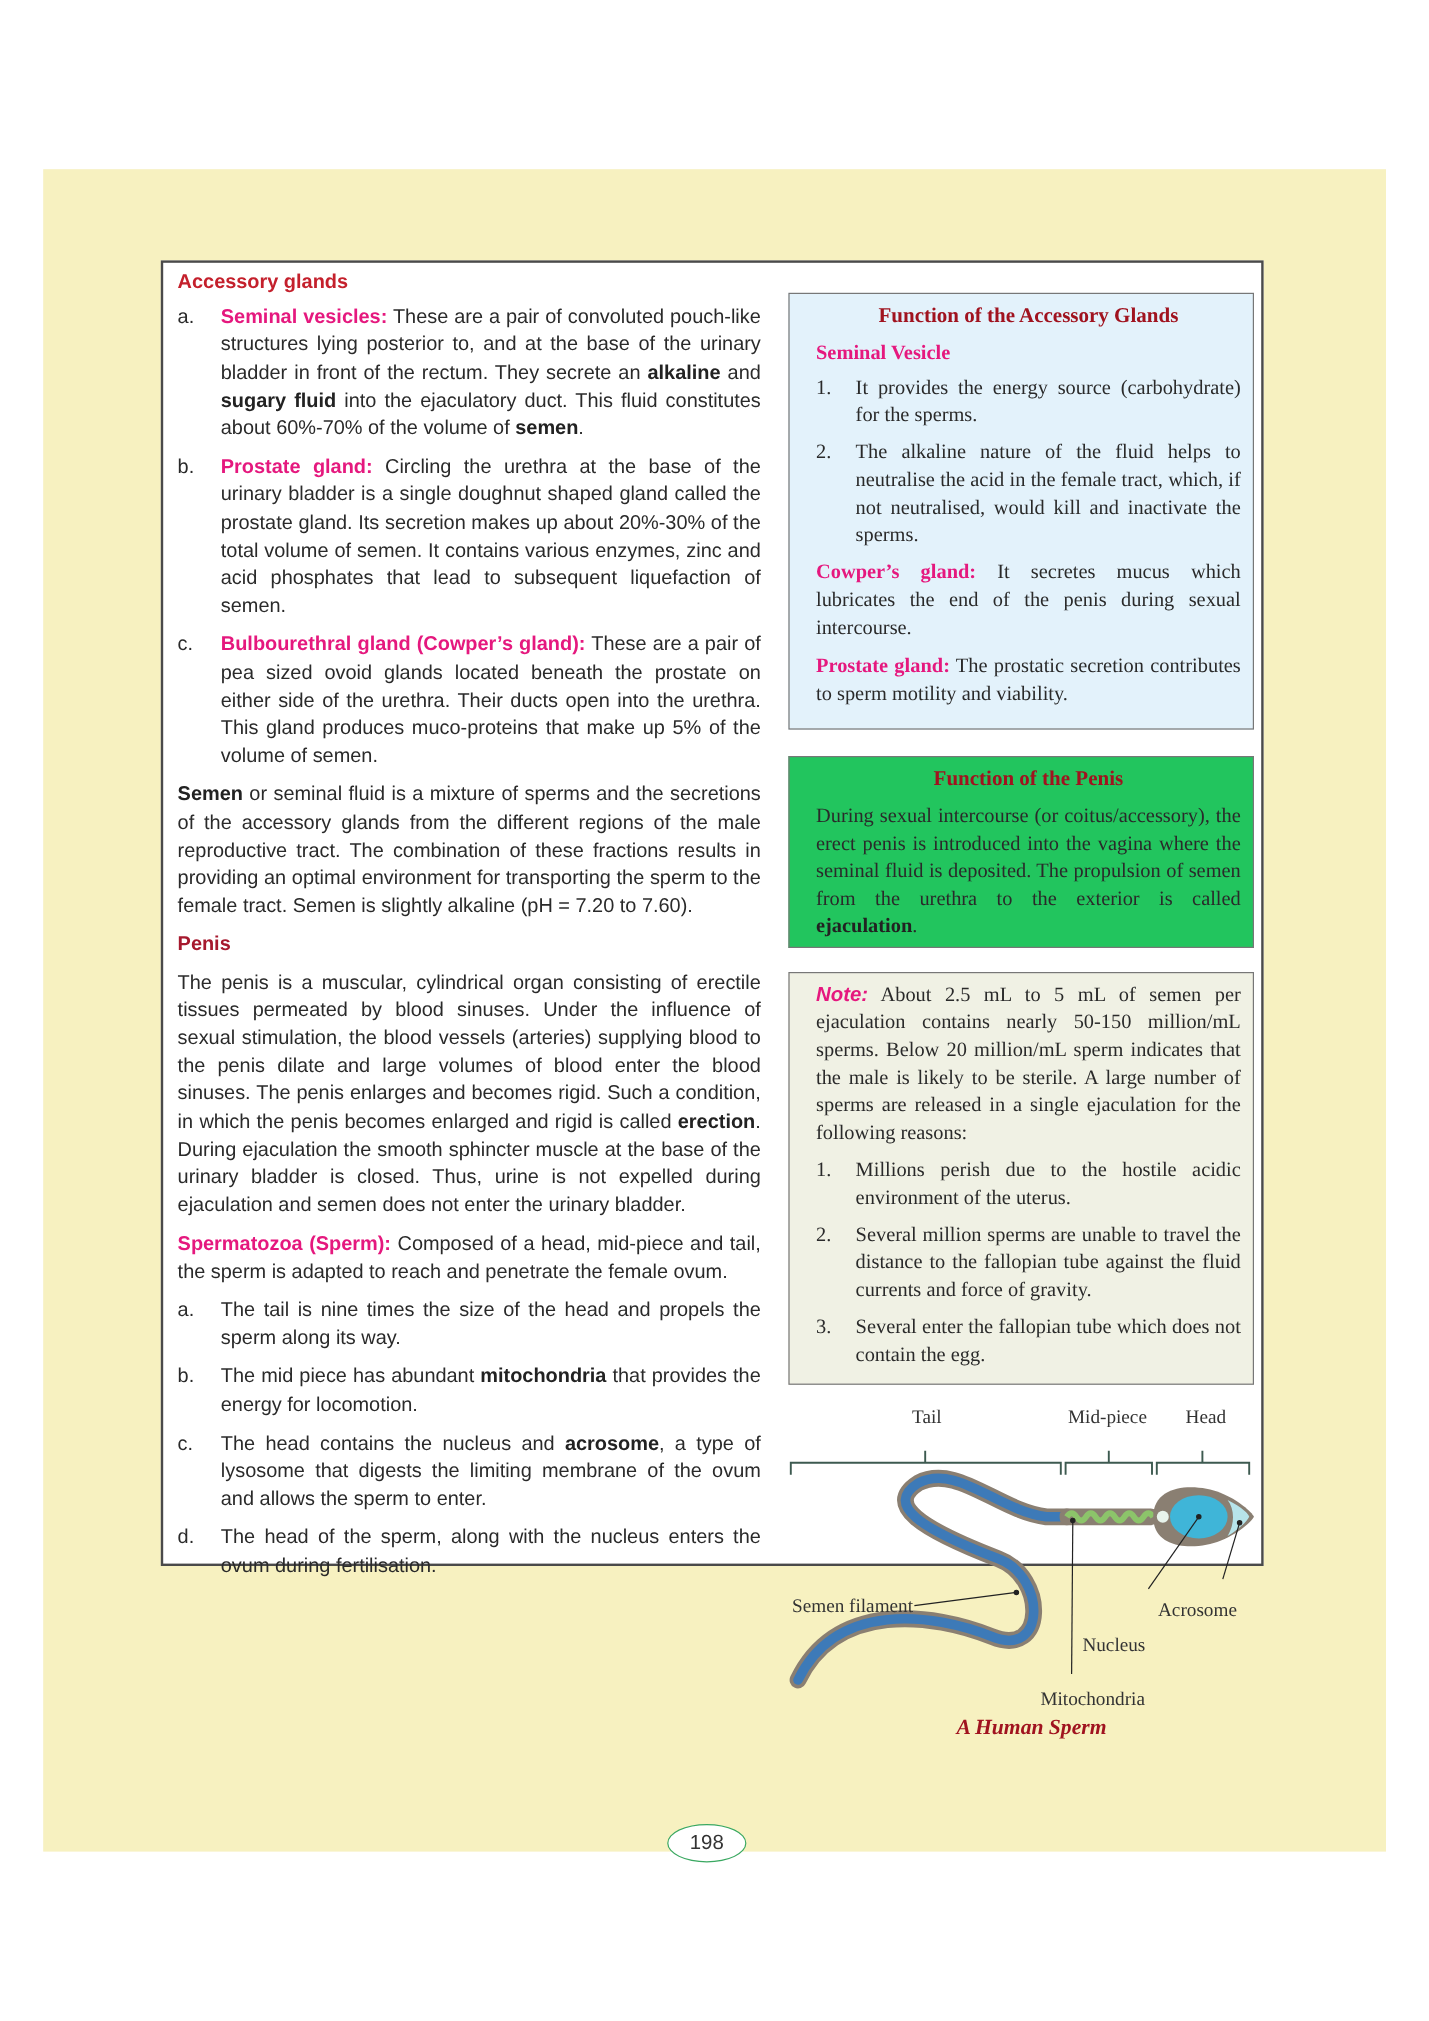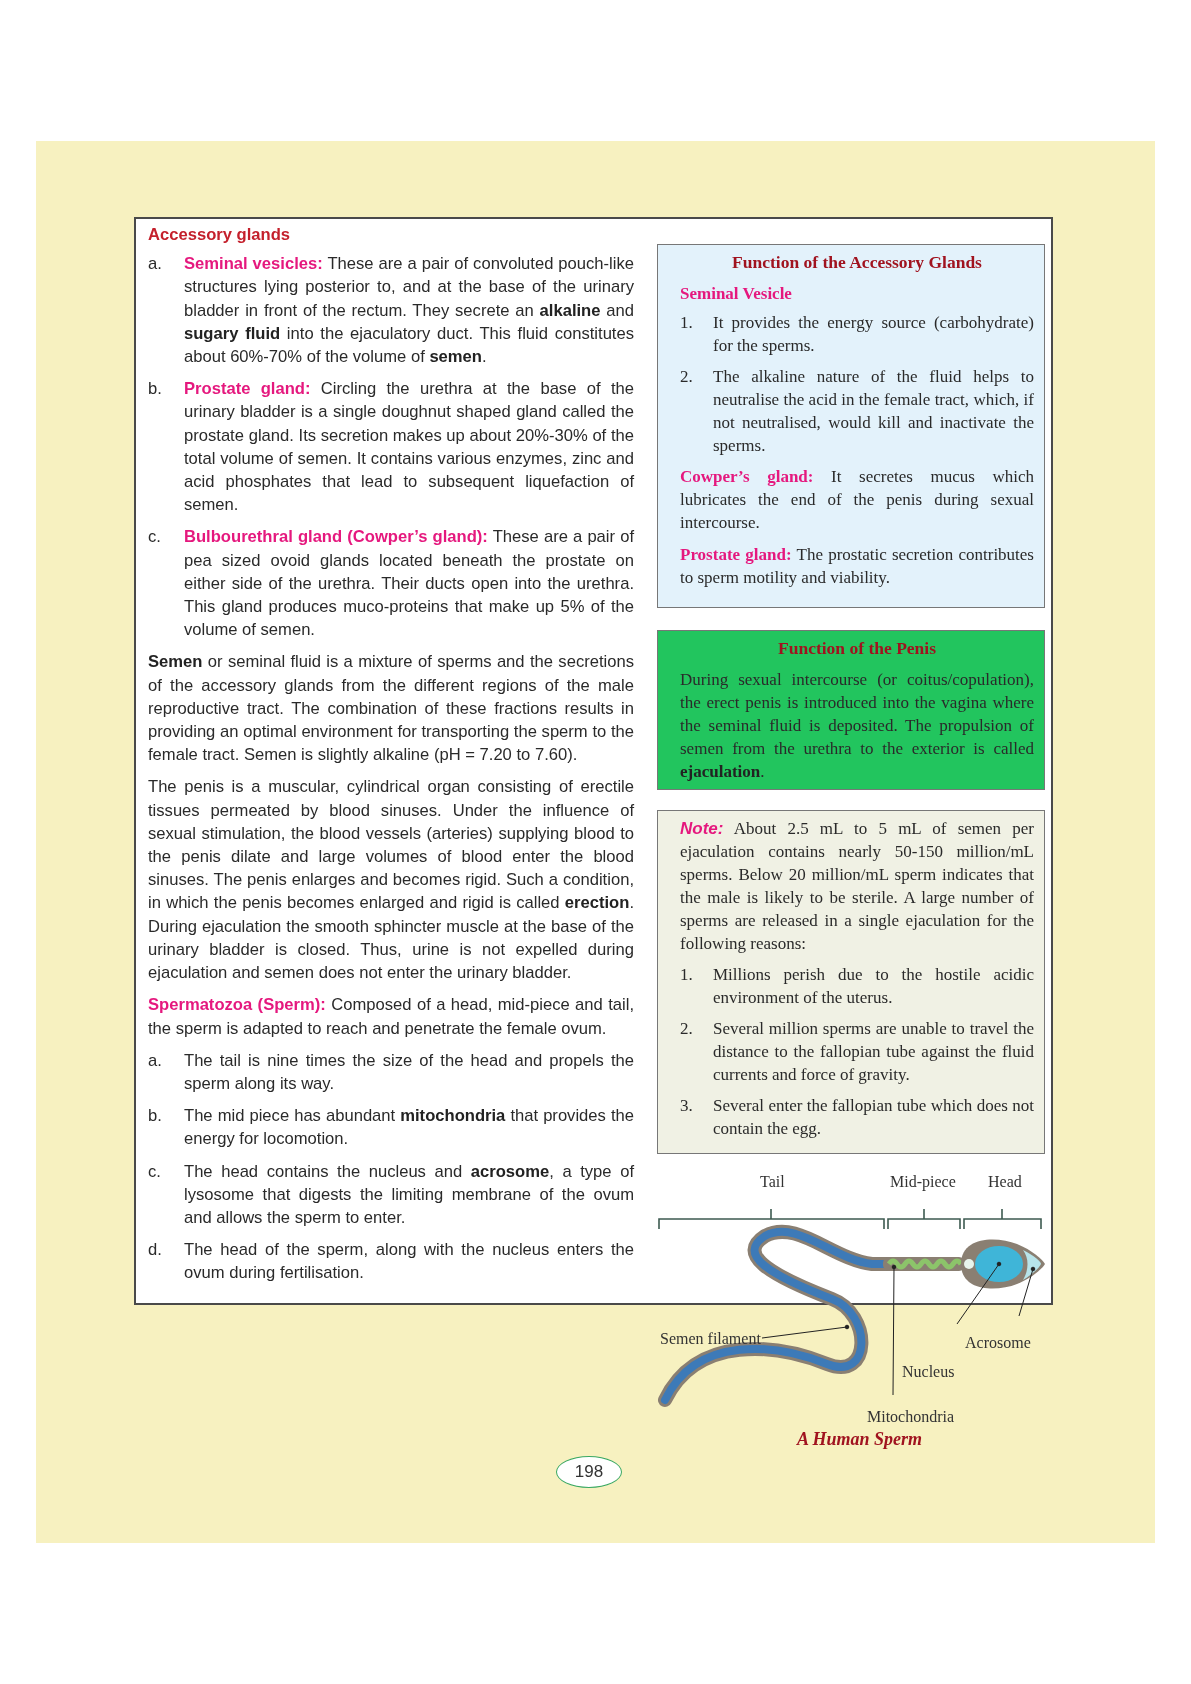--- a/index.html
+++ b/index.html
@@ -40,21 +40,21 @@
   .nitem .mk { width: 33px; flex: none; }
   .nitem .tx { flex: 1; }
   .note-label { color: #e5187e; font-weight: bold; font-style: italic; font-family: "Liberation Sans", sans-serif; }
 
   .diagram { position: absolute; left: 0; top: 945px; width: 388px; height: 275px; }
   .diagram svg { position: absolute; left: 0; top: 0; }
   .dlabel { position: absolute; font-family: "Liberation Serif", serif; font-size: 16px; color: #333; white-space: nowrap; }
   .caption { position: absolute; font-family: "Liberation Serif", serif; font-size: 18px; font-weight: bold; font-style: italic; color: #a0131f; white-space: nowrap; }
 
   .page-num {
-    position: absolute; left: 556px; top: 1456px; width: 66px; height: 32px;
+    position: absolute; left: 556px; top: 1520px; width: 66px; height: 32px;
     border: 1.5px solid #3aa861; border-radius: 50%; background: #fff; box-sizing: border-box;
     font-family: "Liberation Sans", sans-serif; font-size: 17px; line-height: 29px; text-align: center; color: #333;
   }
 </style>
 </head>
 <body>
 
 <div class="page-bg"></div>
 
 <div class="content">
@@ -72,20 +72,21 @@
       <span class="tx"><span class="pink">Prostate gland:</span><span> Circling the urethra at the base of the urinary bladder is a single doughnut shaped gland called the prostate gland. Its secretion makes up about 20%-30% of the total volume of semen. It contains various enzymes, zinc and acid phosphates that lead to subsequent liquefaction of semen.</span></span>
     </div>
 
     <div class="item">
       <span class="mk">c.</span>
       <span class="tx"><span class="pink">Bulbourethral gland (Cowper’s gland):</span><span> These are a pair of pea sized ovoid glands located beneath the prostate on either side of the urethra. Their ducts open into the urethra. This gland produces muco-proteins that make up 5% of the volume of semen.</span></span>
     </div>
 
     <p><b>Semen</b><span> or seminal fluid is a mixture of sperms and the secretions of the accessory glands from the different regions of the male reproductive tract. The combination of these fractions results in providing an optimal environment for transporting the sperm to the female tract. Semen is slightly alkaline (pH = 7.20 to 7.60).</span></p>
 
+    <div class="h-darkred">Penis</div>
 
     <p><span>The penis is a muscular, cylindrical organ consisting of erectile tissues permeated by blood sinuses. Under the influence of sexual stimulation, the blood vessels (arteries) supplying blood to the penis dilate and large volumes of blood enter the blood sinuses. The penis enlarges and becomes rigid. Such a condition, in which the penis becomes enlarged and rigid is called </span><b>erection</b><span>. During ejaculation the smooth sphincter muscle at the base of the urinary bladder is closed. Thus, urine is not expelled during ejaculation and semen does not enter the urinary bladder.</span></p>
 
     <p><span class="pink">Spermatozoa (Sperm):</span><span> Composed of a head, mid-piece and tail, the sperm is adapted to reach and penetrate the female ovum.</span></p>
 
     <div class="item">
       <span class="mk">a.</span>
       <span class="tx"><span>The tail is nine times the size of the head and propels the sperm along its way.</span></span>
     </div>
     <div class="item">
@@ -114,21 +115,21 @@
       <div class="nitem">
         <span class="mk">2.</span>
         <span class="tx">The alkaline nature of the fluid helps to neutralise the acid in the female tract, which, if not neutralised, would kill and inactivate the sperms.</span>
       </div>
       <p><span class="box-sub">Cowper’s gland:</span><span> It secretes mucus which lubricates the end of the penis during sexual intercourse.</span></p>
       <p><span class="box-sub">Prostate gland:</span><span> The prostatic secretion contributes to sperm motility and viability.</span></p>
     </div>
 
     <div class="box box-pink">
       <div class="box-title">Function of the Penis</div>
-      <p><span>During sexual intercourse (or coitus/copulation), the erect penis is introduced into the vagina where the seminal fluid is deposited. The propulsion of semen from the urethra to the exterior is called </span><b>ejaculation</b><span>.</span></p>
+      <p><span>During sexual intercourse (or coitus/accessory), the erect penis is introduced into the vagina where the seminal fluid is deposited. The propulsion of semen from the urethra to the exterior is called </span><b>ejaculation</b><span>.</span></p>
     </div>
 
     <div class="box box-note">
       <p style="margin-bottom:8px;"><span class="note-label">Note:</span><span> About 2.5 mL to 5 mL of semen per ejaculation contains nearly 50-150 million/mL sperms. Below 20 million/mL sperm indicates that the male is likely to be sterile. A large number of sperms are released in a single ejaculation for the following reasons:</span></p>
       <div class="nitem">
         <span class="mk">1.</span>
         <span class="tx">Millions perish due to the hostile acidic environment of the uterus.</span>
       </div>
       <div class="nitem">
         <span class="mk">2.</span>

